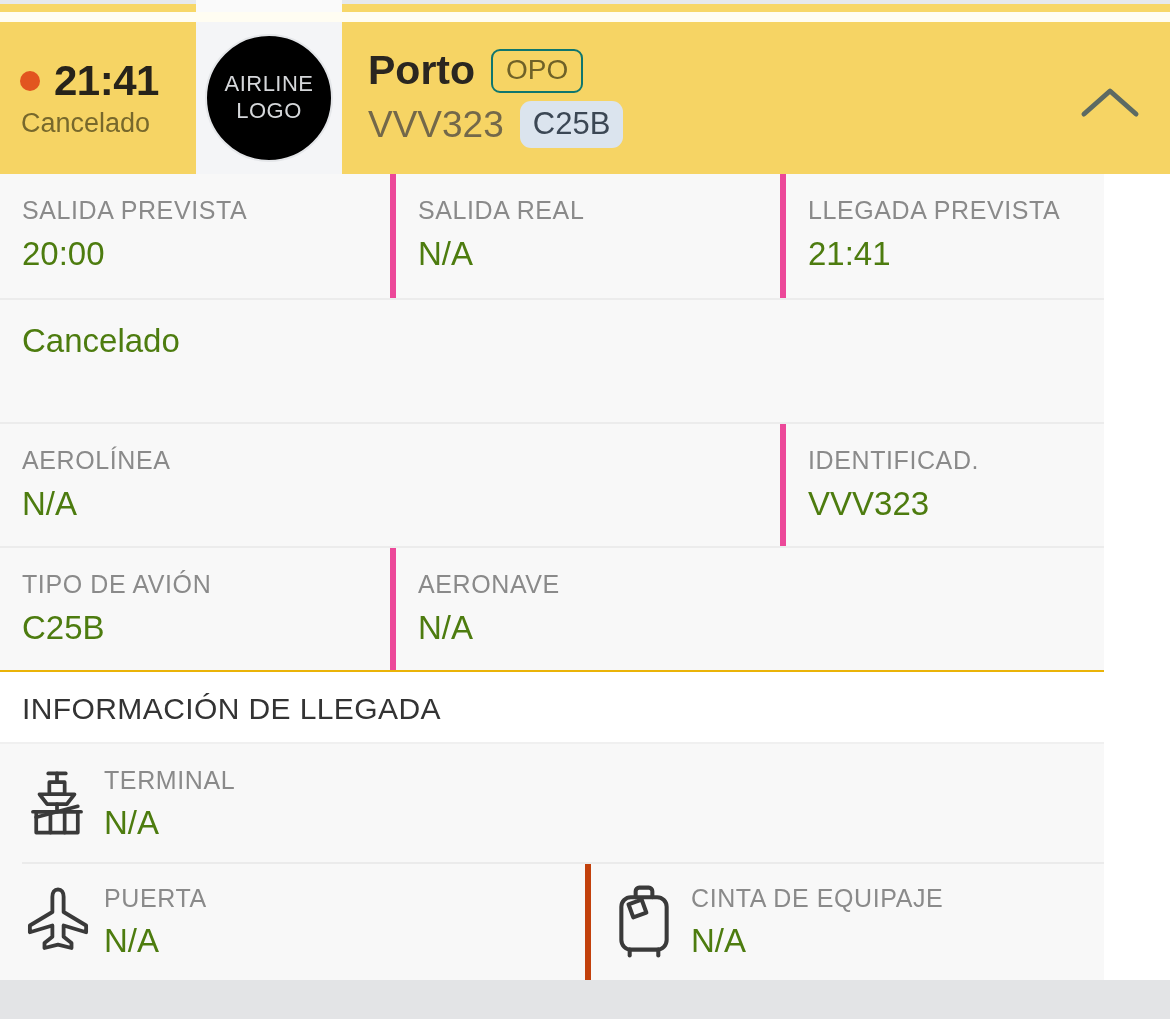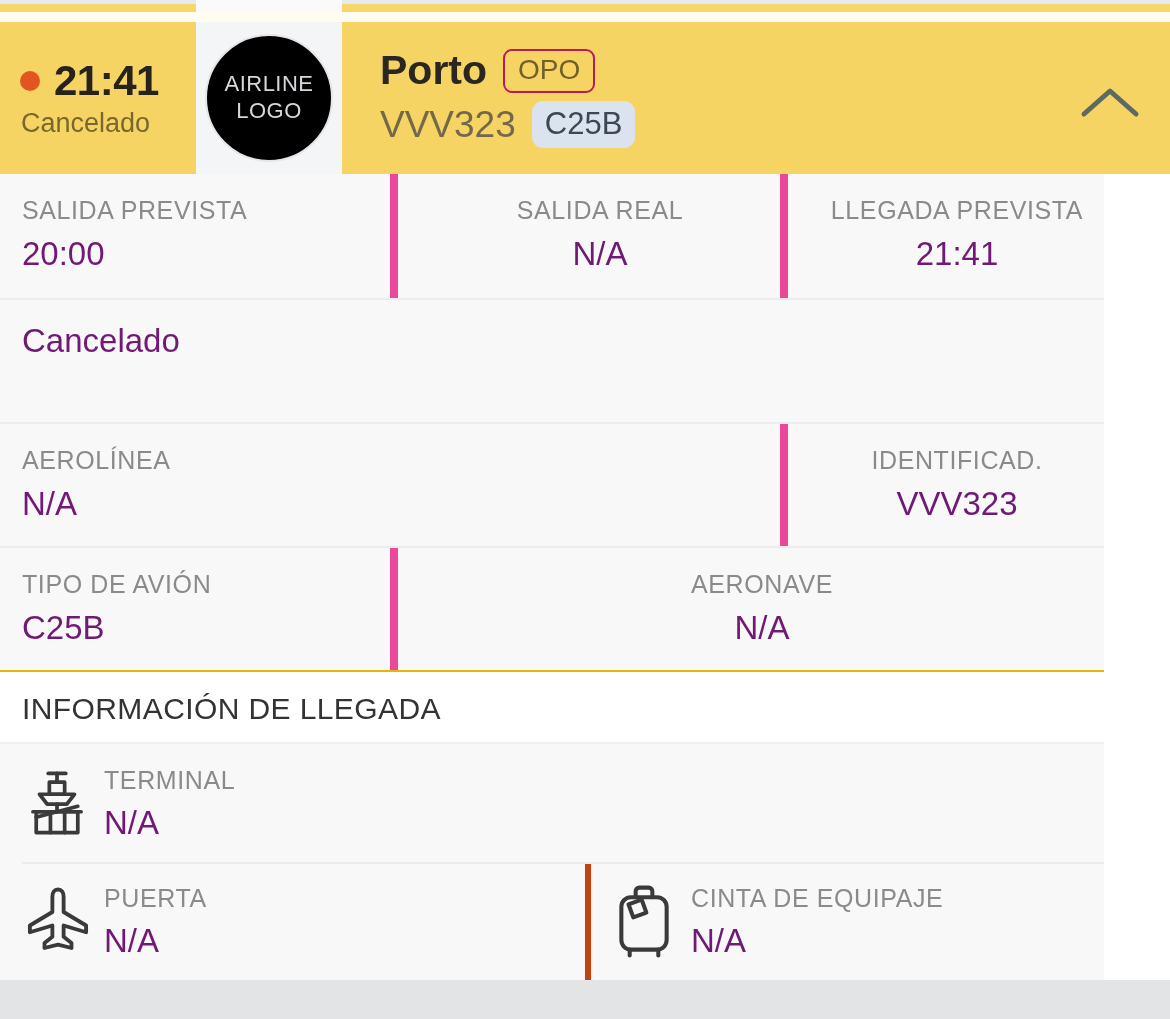--- a/index.html
+++ b/index.html
@@ -119,40 +119,40 @@
     line-height: 1.22;
   }
   .logo-circle span {
     font-size: 22px;
     color: #d5d7da;
     letter-spacing: 0.5px;
   }
 
   .hdr-main {
     flex: 1 1 auto;
-    padding-left: 38px;
+    padding-left: 26px;
     display: flex;
     flex-direction: column;
     justify-content: center;
     box-sizing: border-box;
   }
   .hdr-city-row {
     display: flex;
     align-items: center;
     gap: 16px;
     margin-bottom: 8px;
   }
   .hdr-city {
     font-size: 41px;
     font-weight: bold;
     color: #2a2620;
     line-height: 1;
   }
   .iata-chip {
-    border: 2px solid #be185d;
+    border: 2px solid #0f766e;
     border-radius: 9px;
     padding: 5px 13px 7px;
     font-size: 28px;
     color: #6f6128;
     line-height: 1;
   }
   .hdr-flight-row {
     display: flex;
     align-items: center;
     gap: 16px;
@@ -197,33 +197,33 @@
     box-sizing: border-box;
     display: flex;
   }
   .row.sep-top { border-top: 2px solid #ececec; }
 
   .cell {
     padding: 24px 0 22px 22px;
     box-sizing: border-box;
     position: relative;
   }
-  .cell + .cell { border-left: 8px solid #ec4899; text-align: center; }
+  .cell + .cell { border-left: 6px solid #ec4899; }
 
   .cell-label {
     font-size: 25px;
     color: #8a8a8a;
     letter-spacing: 0.6px;
     line-height: 1;
     margin-bottom: 14px;
     white-space: nowrap;
   }
   .cell-value {
     font-size: 33px;
-    color: #701a75;
+    color: #4d7c0f;
     line-height: 1;
     white-space: nowrap;
   }
 
   .row-times .cell:nth-child(1) { width: 390px; flex: 0 0 390px; }
   .row-times .cell:nth-child(2) { width: 390px; flex: 0 0 390px; }
   .row-times .cell:nth-child(3) { flex: 1 1 auto; }
 
   .row-estado .cell { width: 100%; flex: 1 1 auto; }
 

